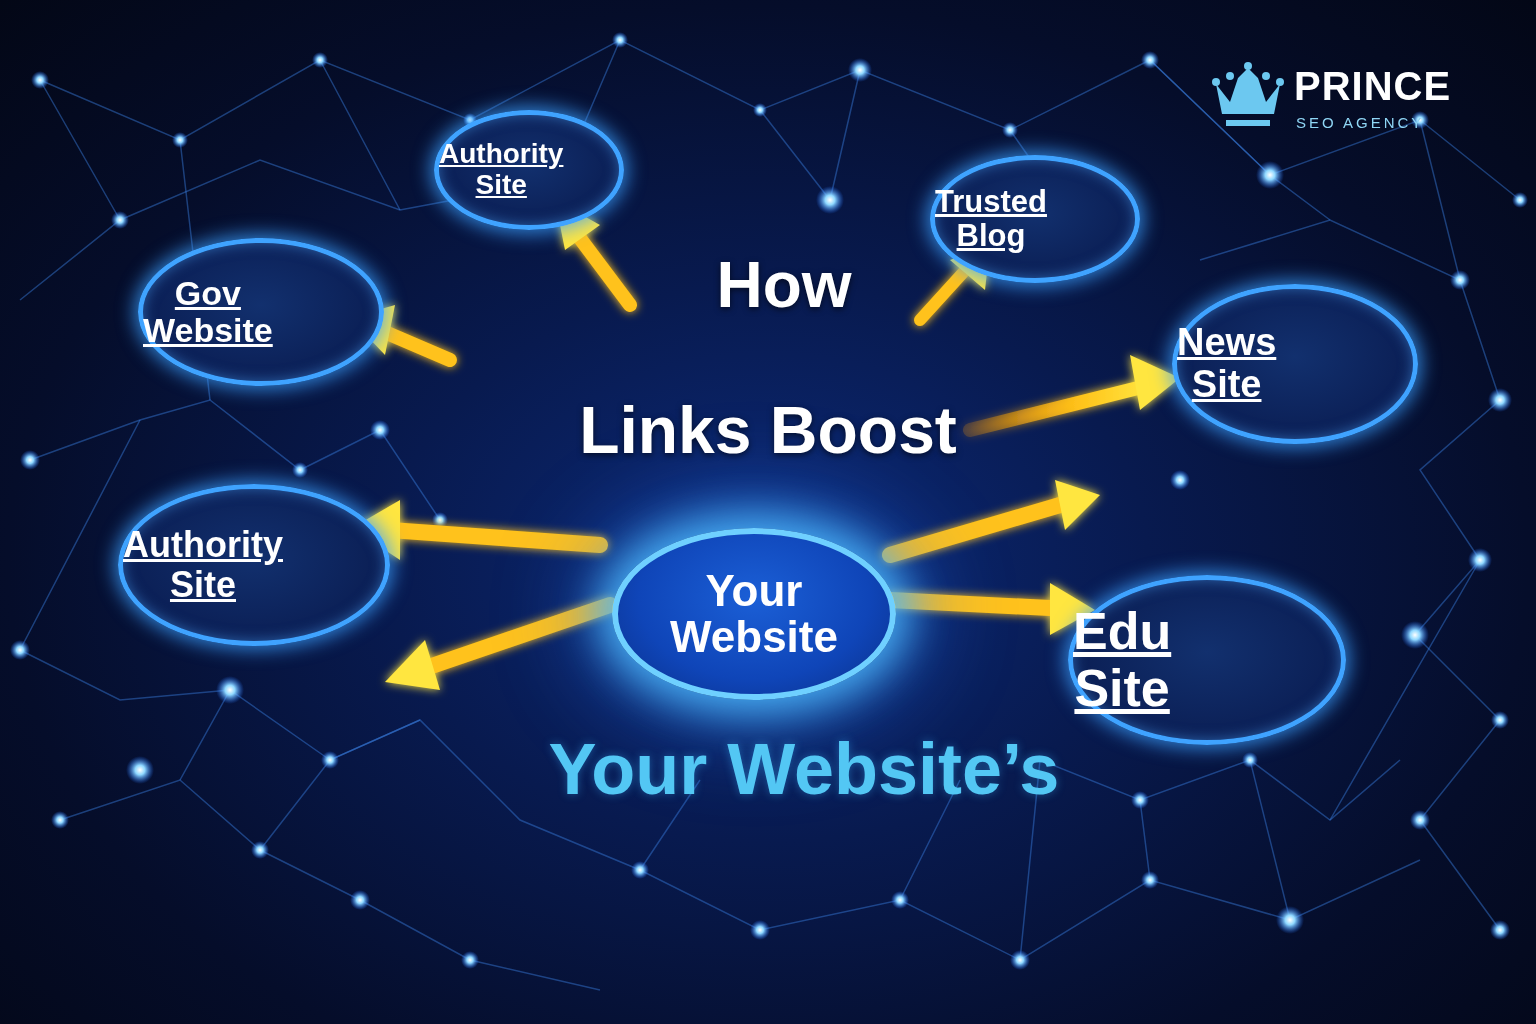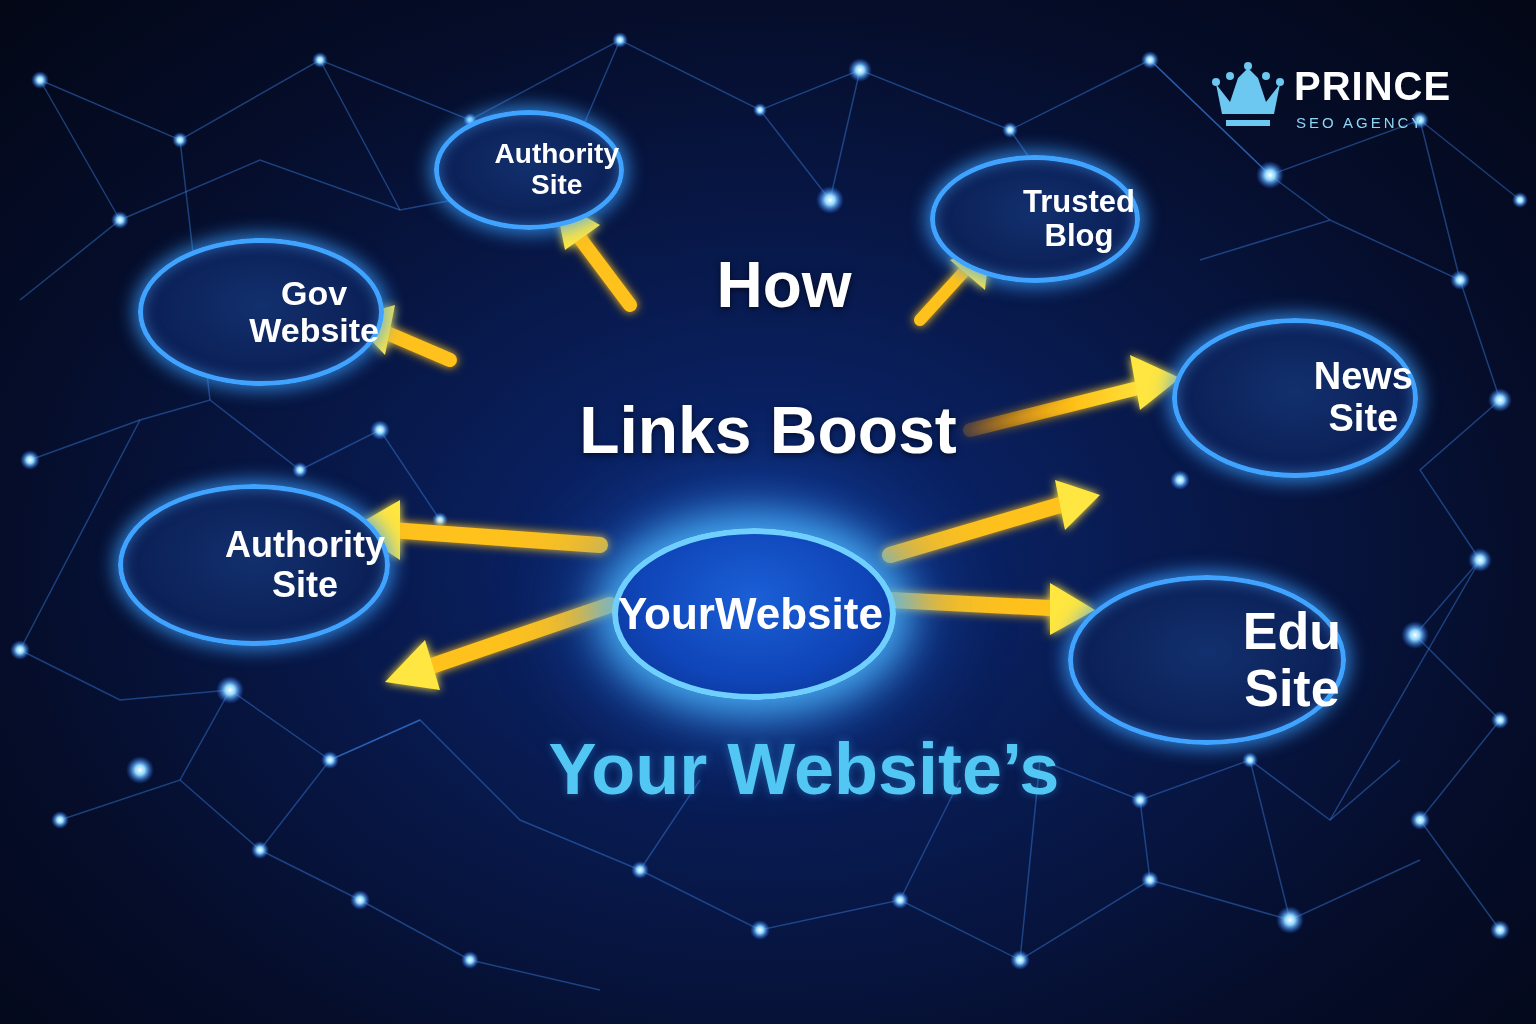--- a/index.html
+++ b/index.html
@@ -4,28 +4,28 @@
 <style>
   html,body{margin:0;padding:0;}
   body{width:1536px;height:1024px;overflow:hidden;background:#050a1c;font-family:"Liberation Sans",sans-serif;}
   .stage{position:relative;width:1536px;height:1024px;
     background:radial-gradient(ellipse at 50% 55%, #0c2a78 0%, #081a4f 35%, #050d2a 70%, #030716 100%);overflow:hidden;}
   svg.net{position:absolute;left:0;top:0;}
   .node{position:absolute;border-radius:50%;
     background:radial-gradient(ellipse at 50% 45%, #12306e 0%, #0b1f55 70%, #081843 100%);
     border:5px solid #3fa3ff;
     box-shadow:0 0 18px 4px rgba(60,160,255,.75), inset 0 0 14px rgba(80,170,255,.5);
-    display:flex;align-items:center;justify-content:flex-end;text-align:center;
-    color:#fff;font-weight:bold;line-height:1.1;}
+    display:flex;align-items:center;justify-content:flex-start;text-align:center;
+    color:#fff;font-weight:bold;line-height:1.1;text-decoration:underline;}
   .node span{display:block;}
   .center-node{position:absolute;left:612px;top:528px;width:272px;height:160px;border-radius:50%;
     background:radial-gradient(ellipse at 50% 40%, #1b5fd6 0%, #0f45b8 60%, #0a2f88 100%);
     border:6px solid #6fd0ff;
     box-shadow:0 0 40px 14px rgba(80,190,255,.85), 0 0 90px 30px rgba(40,120,255,.45);
-    display:flex;flex-direction:row;align-items:center;
+    display:flex;flex-direction:column;align-items:center;justify-content:center;
     color:#fff;font-weight:bold;font-size:44px;line-height:1.05;}
   .title{position:absolute;left:0;width:1536px;text-align:center;font-weight:bold;}
   .t-how{top:248px;font-size:64px;color:#fff;text-shadow:0 2px 6px rgba(0,0,0,.6);margin-left:16px;}
   .t-auth{top:325px;font-size:86px;color:#4cc4f5;letter-spacing:-1px;text-shadow:0 0 12px rgba(60,180,255,.5);}
   .t-links{top:392px;font-size:66px;color:#fff;text-shadow:0 2px 6px rgba(0,0,0,.6);}
   .t-your{top:728px;font-size:72px;color:#53c7f4;text-shadow:0 0 10px rgba(60,180,255,.4);padding-left:36px;}
   .t-rank{top:785px;font-size:72px;color:#53c7f4;text-shadow:0 0 10px rgba(60,180,255,.4);}
   .logo{position:absolute;left:1212px;top:60px;width:290px;height:80px;}
   .logo-name{position:absolute;left:82px;top:4px;font-size:40px;font-weight:bold;color:#fff;letter-spacing:1px;}
   .logo-sub{position:absolute;left:84px;top:54px;font-size:15px;color:#8fd6f5;letter-spacing:3px;text-align:center;}
@@ -158,21 +158,21 @@
         <span>Trusted</span>
         <span>Blog</span>
       </div>
   </div>
   <div class="node" style="left:138px;top:238px;width:236px;height:138px;font-size:34px;">
     <div>
         <span>Gov</span>
         <span>Website</span>
       </div>
   </div>
-  <div class="node" style="left:1172px;top:318px;width:236px;height:150px;font-size:38px;">
+  <div class="node" style="left:1172px;top:284px;width:236px;height:150px;font-size:38px;">
     <div>
         <span>News</span>
         <span>Site</span>
       </div>
   </div>
   <div class="node" style="left:118px;top:484px;width:262px;height:152px;font-size:36px;">
     <div>
         <span>Authority</span>
         <span>Site</span>
       </div>

